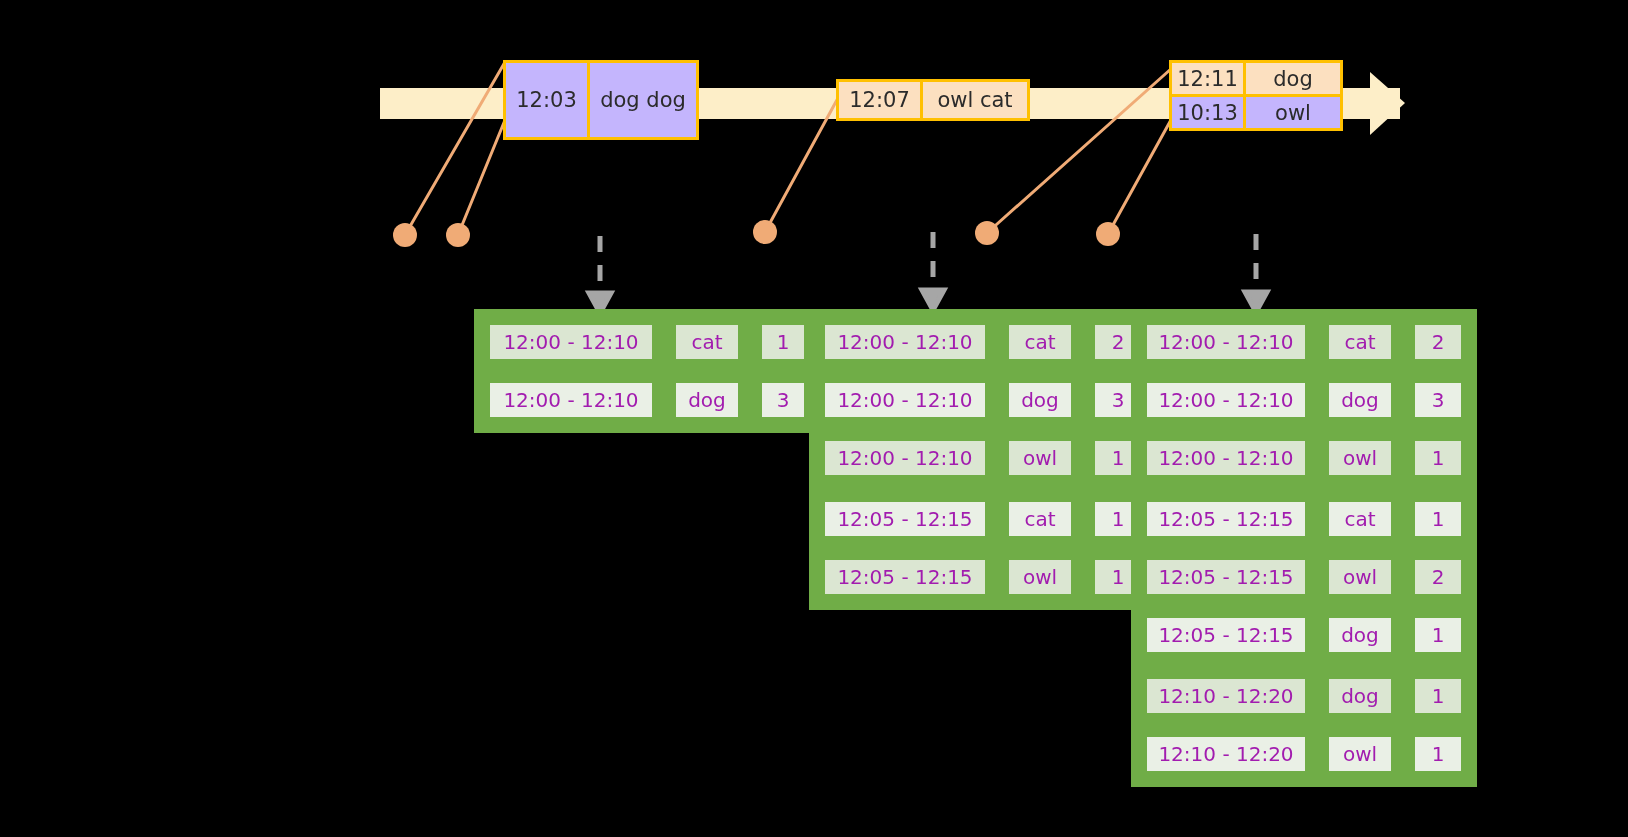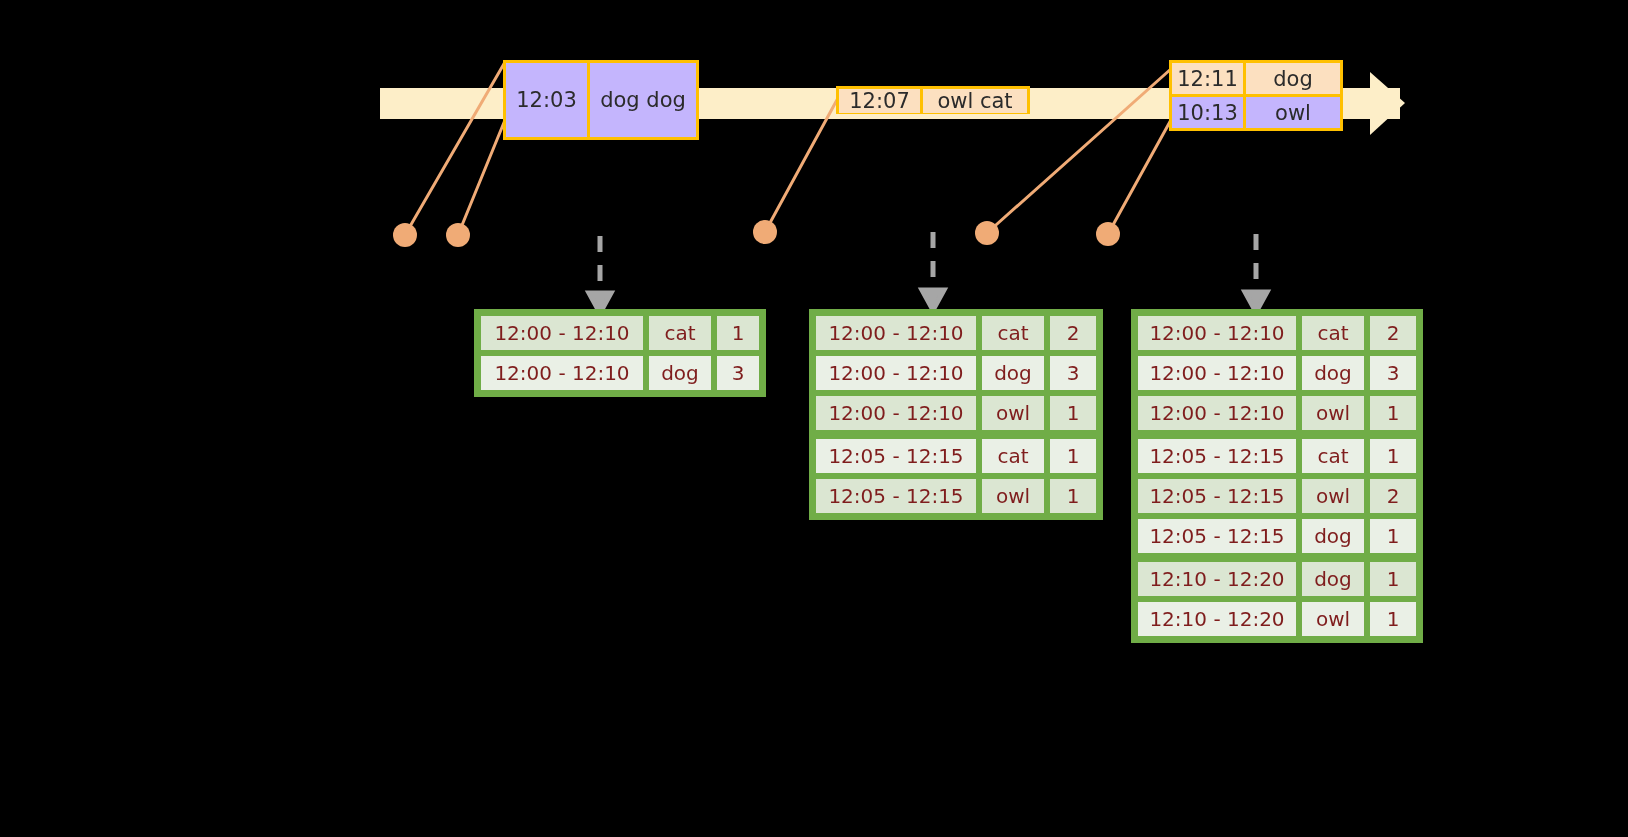--- a/index.html
+++ b/index.html
@@ -19,22 +19,22 @@
           white-space:nowrap;}
   .evcell.time{border-right:3px solid #ffc000;}
   .evrow.r0 .evcell{background:#fce0c0;}
   .evrow.r1 .evcell{background:#c4b5fd;}
 
   
   .rtable{position:absolute;border:4px solid #70ad47;box-sizing:border-box;
           background:#70ad47;display:flex;flex-direction:column;}
   .rrow{display:flex;}
   .rcell{display:flex;align-items:center;justify-content:center;
-         font-size:20px;color:#7f1d1d;box-sizing:border-box;
-         white-space:nowrap;height:34px;margin:3px;}
+         font-size:20px;color:#a21caf;box-sizing:border-box;
+         white-space:nowrap;height:34px;margin:12px;}
   .rrow.sep{margin-top:3px;}
   .rcell.k1{width:162px;}
   .rcell.k2{width:62px;}
   .rcell.k3{width:42px;}
   .shade-a .rcell{background:#dbe6d2;}
   .shade-b .rcell{background:#eaf0e6;}
 
   
   .t2 .rcell.k1{width:160px;}
   .t2 .rcell.k2{width:62px;}
@@ -81,21 +81,21 @@
     </g>
   </svg>
 
   <div class="evbox" style="left:503px;top:60px;width:196px;height:80px;">
     <div class="evrow r1">
       <div class="evcell time" style="width:84px">12:03</div>
       <div class="evcell words" style="flex:1">dog dog</div>
     </div>
   </div>
 
-  <div class="evbox" style="left:836px;top:86px;width:194px;height:28px;">
+  <div class="evbox" style="left:836px;top:79px;width:194px;height:42px;">
     <div class="evrow r0">
       <div class="evcell time" style="width:84px">12:07</div>
       <div class="evcell words" style="flex:1">owl cat</div>
     </div>
   </div>
 
   <div class="evbox" style="left:1169px;top:60px;width:174px;height:71px;">
     <div class="evrow r0">
       <div class="evcell time" style="width:74px">12:11</div>
       <div class="evcell words" style="flex:1">dog</div>

